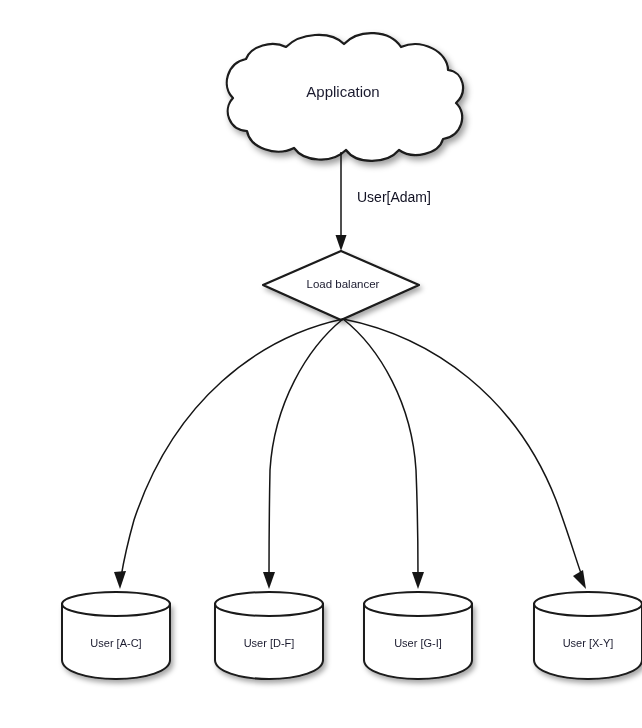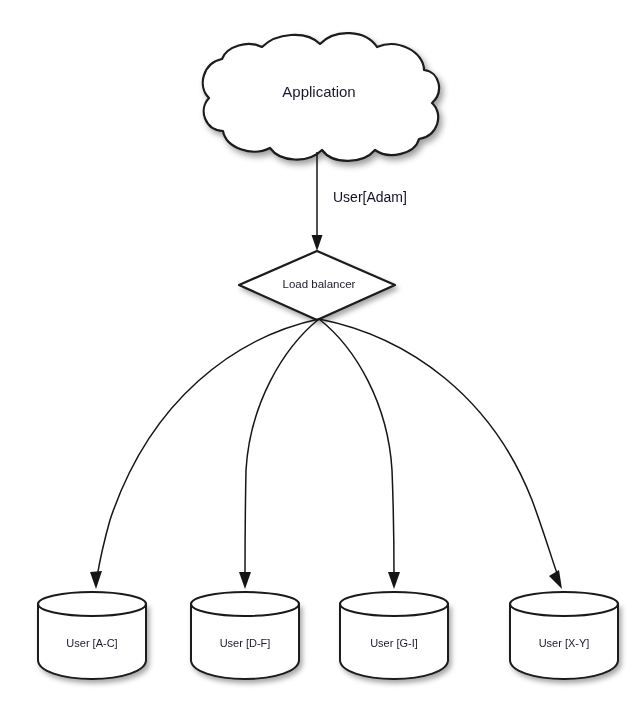--- a/index.html
+++ b/index.html
@@ -13,20 +13,21 @@
     font-family: "Liberation Sans", sans-serif;
     overflow: hidden;
     position: relative;
   }
   #diagram-root {
     position: absolute;
     left: 0;
     top: 0;
     width: 510px;
     height: 728px;
+    padding-left: 24px;
   }
   svg#diagram-canvas {
     display: block;
     width: 642px;
     height: 728px;
   }
   .node-label {
     font-family: "Liberation Sans", sans-serif;
     fill: #1a1a2e;
     text-anchor: middle;

